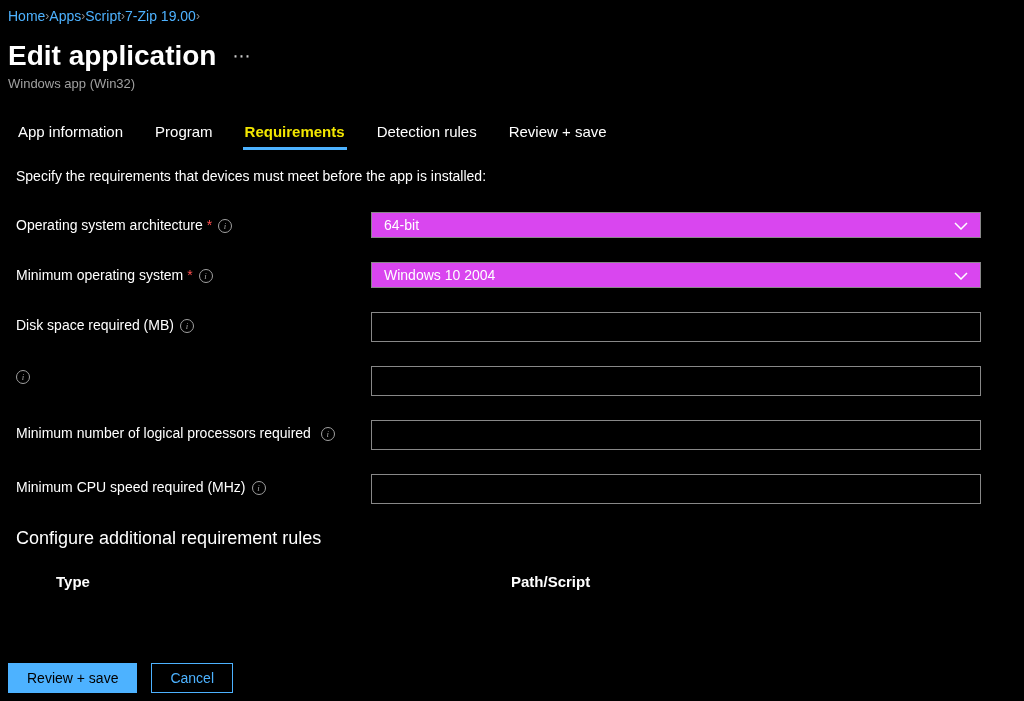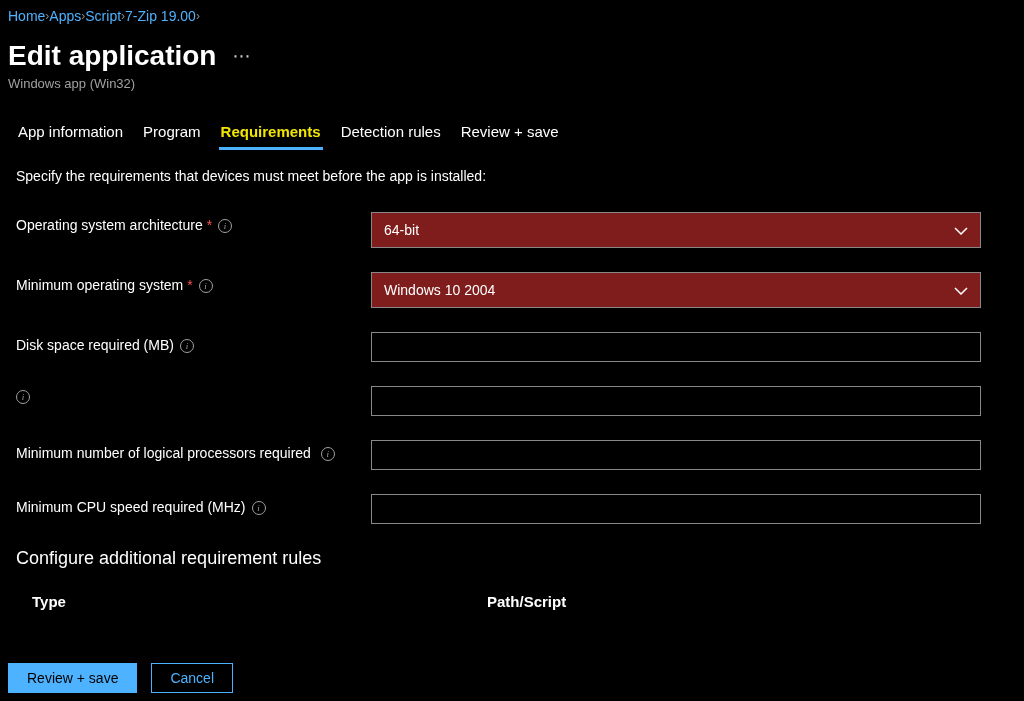--- a/index.html
+++ b/index.html
@@ -47,21 +47,21 @@
       font-size: 18px;
       letter-spacing: 1px;
     }
     .subtitle {
       padding: 0 8px 16px 8px;
       color: #a0a0a0;
       font-size: 13px;
     }
     .tabs {
       display: flex;
-      gap: 16px;
+      gap: 28px;
       padding: 8px 8px 0 16px;
       border-bottom: none;
     }
     .tab {
       color: #ffffff;
       padding: 8px 2px 10px 2px;
       cursor: pointer;
       font-size: 15px;
       position: relative;
     }
@@ -121,22 +121,22 @@
       font-family: serif;
       flex-shrink: 0;
     }
     .form-control {
       flex: 1;
       max-width: 610px;
     }
     .select-wrapper {
       position: relative;
       border: 1px solid #888888;
-      background: #7f1d1d;
-      height: 36px;
+      background: #d946ef;
+      height: 26px;
       display: flex;
       align-items: center;
       padding: 0 12px;
       cursor: pointer;
     }
     .select-value {
       flex: 1;
       color: #ffffff;
       font-size: 14px;
     }
@@ -160,20 +160,21 @@
       margin-bottom: 24px;
     }
     .table-header {
       display: flex;
       padding: 0 16px;
       font-weight: 600;
       font-size: 15px;
     }
     .table-col-type {
       width: 455px;
+      margin-left: 24px;
     }
     .table-col-path {
       flex: 1;
     }
     .footer {
       position: absolute;
       bottom: 0;
       left: 0;
       right: 0;
       padding: 8px;

